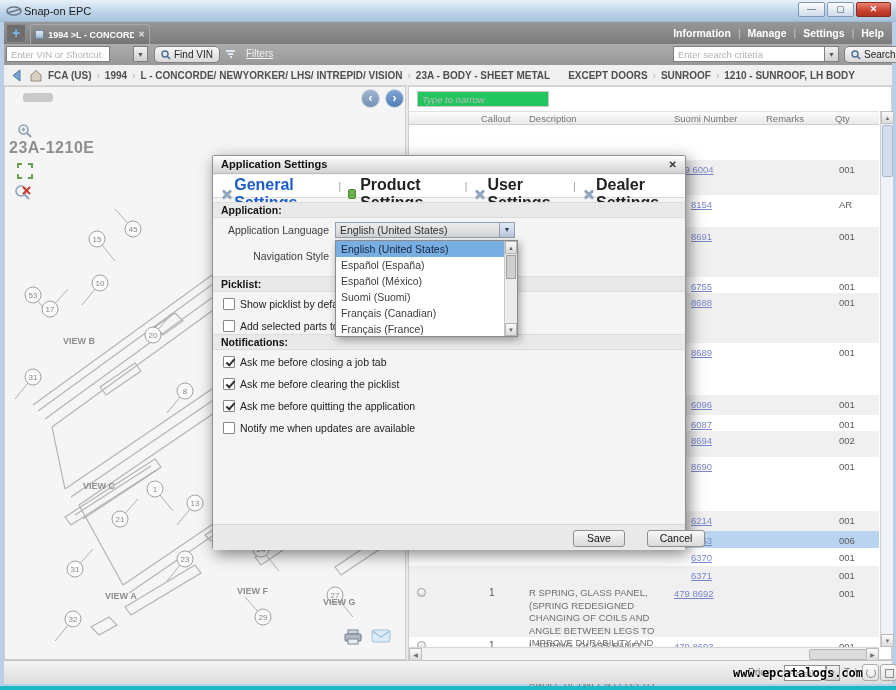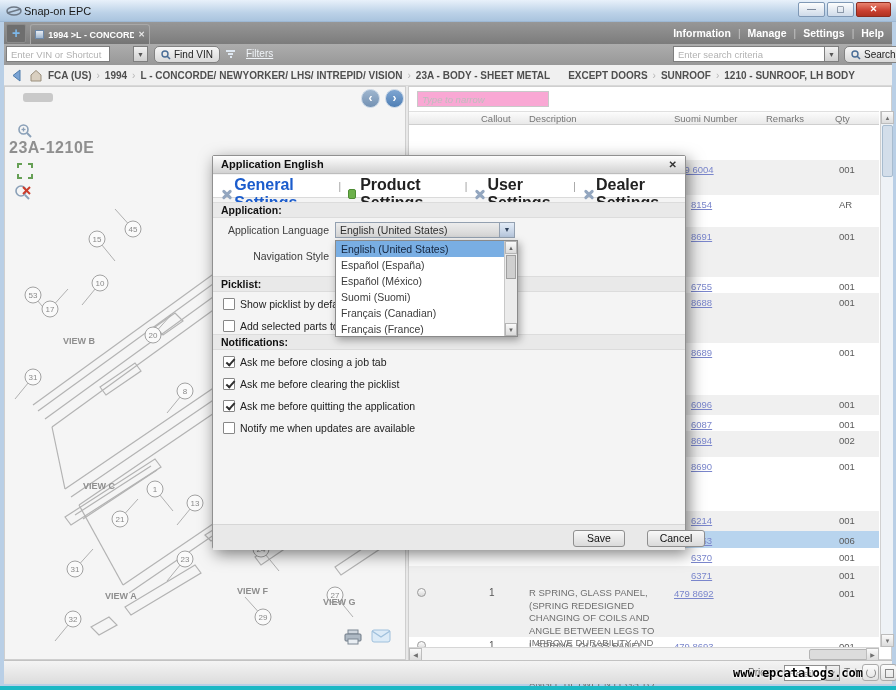--- a/index.html
+++ b/index.html
@@ -54,21 +54,21 @@
   .dg-label{position:absolute;left:4px;top:52px;font-size:16px;font-weight:bold;color:#8f8f8f;letter-spacing:.5px;}
   .dg-icon{position:absolute;}
   .diagram-svg{position:absolute;left:0;top:0;}
   .dg-bottom-icons{position:absolute;right:14px;bottom:14px;display:flex;gap:8px;}
 
   
   .navrow{position:absolute;left:0;top:2px;width:484px;height:20px;}
   .nav-btn{position:absolute;width:19px;height:19px;border-radius:50%;color:#fff;font-weight:bold;text-align:center;line-height:17px;font-size:12px;border:1px solid #c8d6e6;}
   .nav-back{left:-48px;top:0;background:linear-gradient(#9fb6cf,#7391b3);}
   .nav-fwd{left:-24px;top:0;background:linear-gradient(#7fa6d2,#4f7fb5);}
-  .narrow-input{position:absolute;left:8px;top:2px;width:132px;height:16px;border:1px solid #c9c9c9;background:#f9a8d4;font-size:9.5px;padding:0 4px;color:#555;}
+  .narrow-input{position:absolute;left:8px;top:2px;width:132px;height:16px;border:1px solid #c9c9c9;background:#22c55e;font-size:9.5px;padding:0 4px;color:#555;}
   .narrow-input::placeholder{color:#bdbdbd;font-style:italic;}
   .thead{position:absolute;left:0;top:24px;width:470px;height:14px;background:linear-gradient(#fcfcfc,#e9e9e9);border-top:1px solid #e0e0e0;border-bottom:1px solid #cfcfcf;}
   .th{position:absolute;top:1px;color:#757575;font-size:9.5px;}
   .rows{position:absolute;left:0;top:38px;width:470px;height:522px;}
   .prow{position:absolute;left:0;width:470px;}
   .prow.shade{background:#f0f0f0;}
   .prow.hl{background:#b8d4ee;}
   .radio{position:absolute;left:8px;top:4px;width:9px;height:9px;border:1px solid #9a9a9a;border-radius:50%;background:linear-gradient(#fdfdfd,#d8d8d8);}
   .callout-val{position:absolute;left:80px;top:3px;color:#555;}
   .desc{position:absolute;left:120px;top:3px;width:150px;color:#6f6f6f;line-height:12.5px;font-size:9.5px;}
@@ -478,21 +478,21 @@
     <span class="total-qty">Total Qty 0</span>
     <div class="mini-btn mini-refresh" style="left:858px"></div>
     <div class="mini-btn mini-stop" style="left:876px"></div>
   </div>
 
   <div class="watermark">www.epcatalogs.com</div>
   <div class="teal-strip"></div>
 
   <div class="dialog">
     <div class="dlg-title">
-      <span class="t">Application English</span>
+      <span class="t">Application Settings</span>
       <span class="dlg-close">✕</span>
     </div>
     <div class="dlg-tabs" id="dlg-tabs">
         <div class="dlg-tab active">
           <span class="tool-icon">
             <i></i>
             <i></i>
           </span>
           <span>General Settings</span>
         </div>

